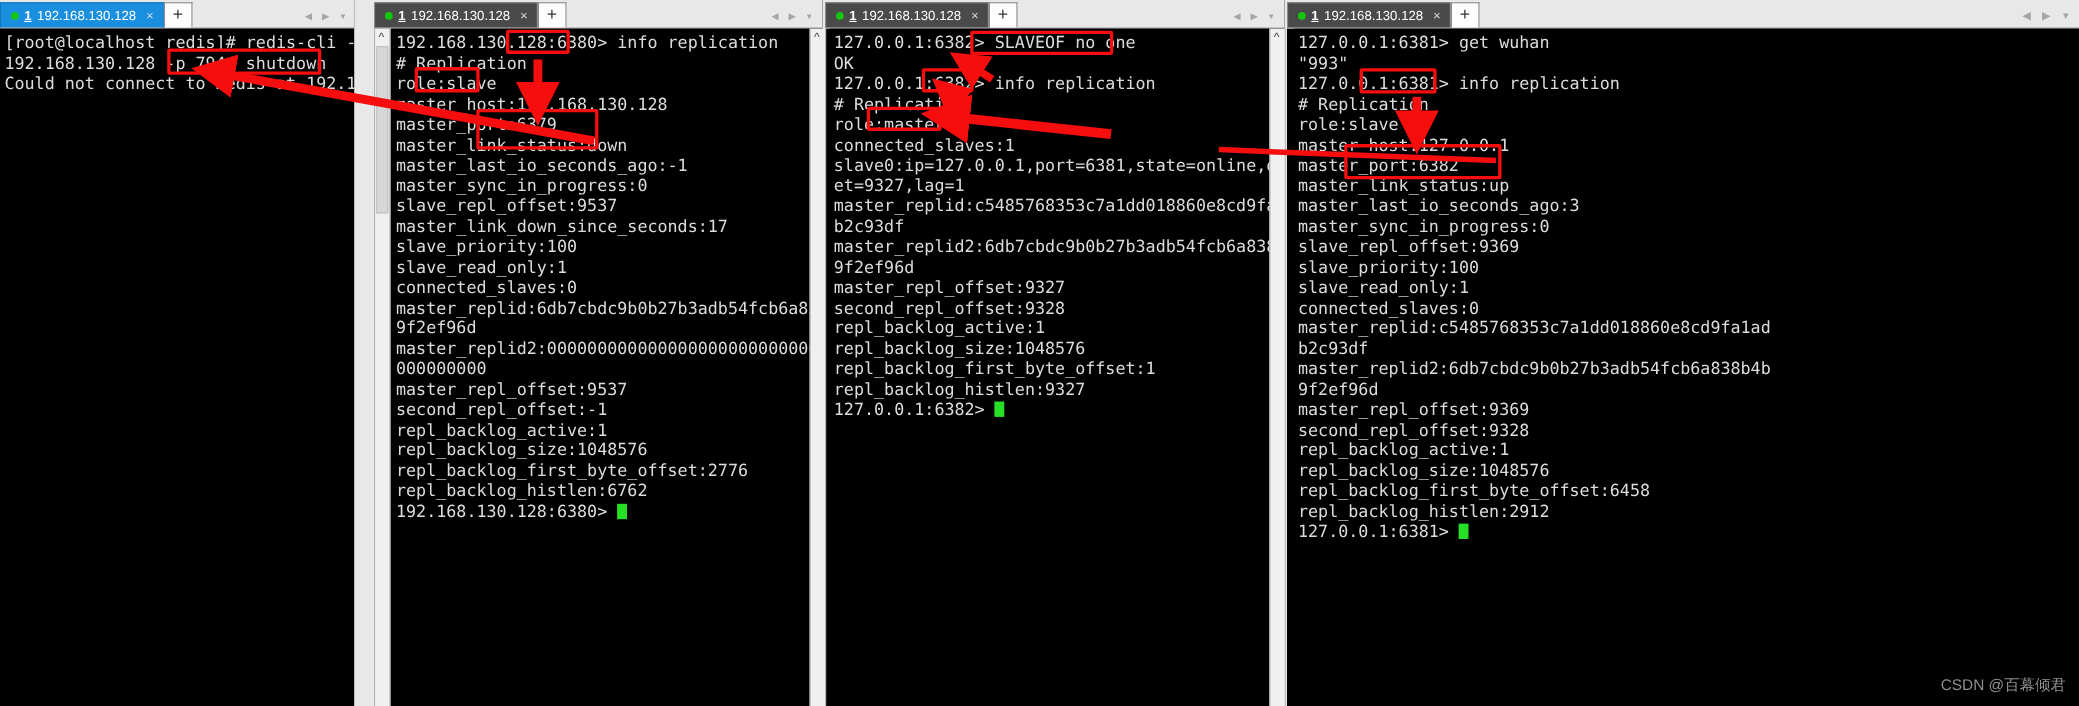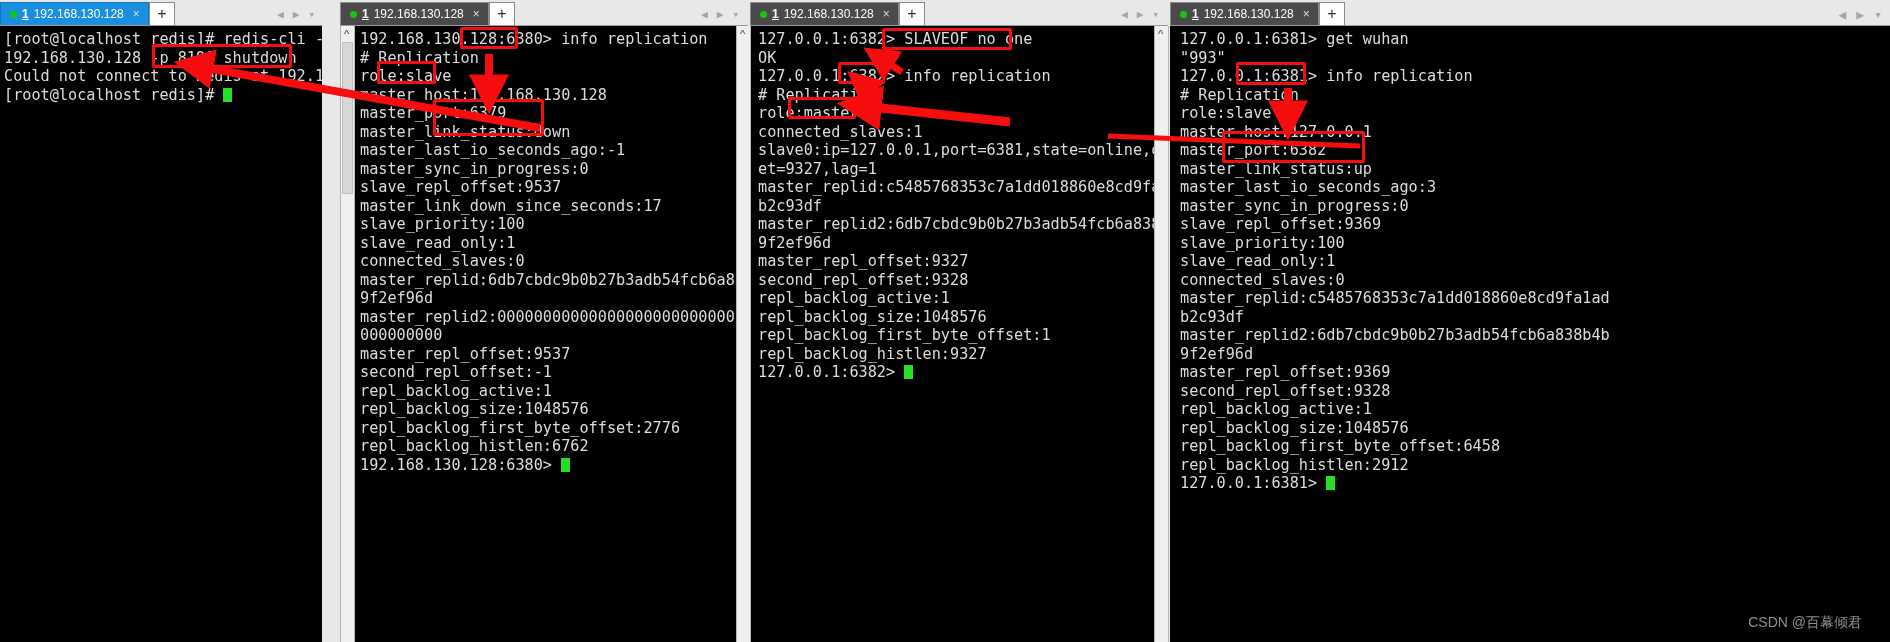--- a/index.html
+++ b/index.html
@@ -38,39 +38,39 @@
 
   
   .gutter{position:absolute;top:0;height:642px;background:#e8e8e8;}
 
   .cursor{display:inline-block;width:9px;height:14px;background:#25e025;vertical-align:-2px;}
 
   
   .rbox{position:absolute;border:3px solid #f60d0d;border-radius:2px;box-sizing:border-box;pointer-events:none;}
   .ann-svg{position:absolute;left:0;top:0;width:1890px;height:642px;pointer-events:none;}
 
-  .watermark{position:absolute;right:28px;bottom:10px;color:#8f8f8f;font-size:14px;
+  .watermark{position:absolute;right:12px;bottom:10px;color:#8f8f8f;font-size:14px;
              font-family:"Liberation Sans",sans-serif;}
 </style>
 </head>
 <body>
 
 <div class="screen">
 
   <div class="panel" id="p1" style="left:0;width:322px;">
     <div class="tabbar">
       <div class="tab active-blue">
         <span class="dot"></span>
         <span class="num">1</span>
         <span>192.168.130.128</span>
         <span class="x">×</span>
       </div>
       <div class="plus">+</div>
     </div>
-    <div class="term" id="t1"><div class="line">[root@localhost redis]# redis-cli -h</div><div class="line">192.168.130.128 -p 8196 shutdown</div><div class="line">Could not connect to Redis at 192.168</div><div class="line">[root@localhost redis]# <span class="cursor"></span></div></div>
+    <div class="term" id="t1"><div class="line">[root@localhost redis]# redis-cli -h</div><div class="line">192.168.130.128 -p 7944 shutdown</div><div class="line">Could not connect to Redis at 192.168</div></div>
   </div>
 
   <div class="gutter" style="left:322px;width:18px;"></div>
 
   <div class="panel" id="p2" style="left:340px;width:408px;">
     <div class="tabbar">
       <div class="tab">
         <span class="dot"></span>
         <span class="num">1</span>
         <span>192.168.130.128</span>

